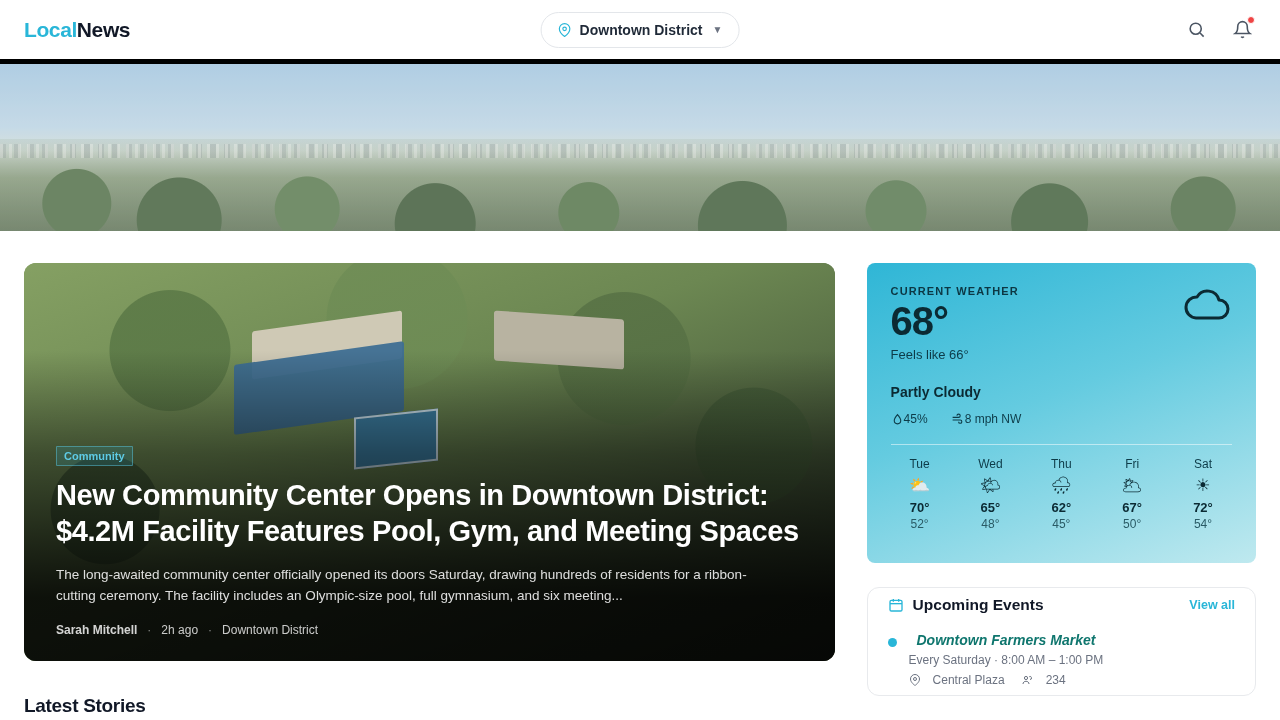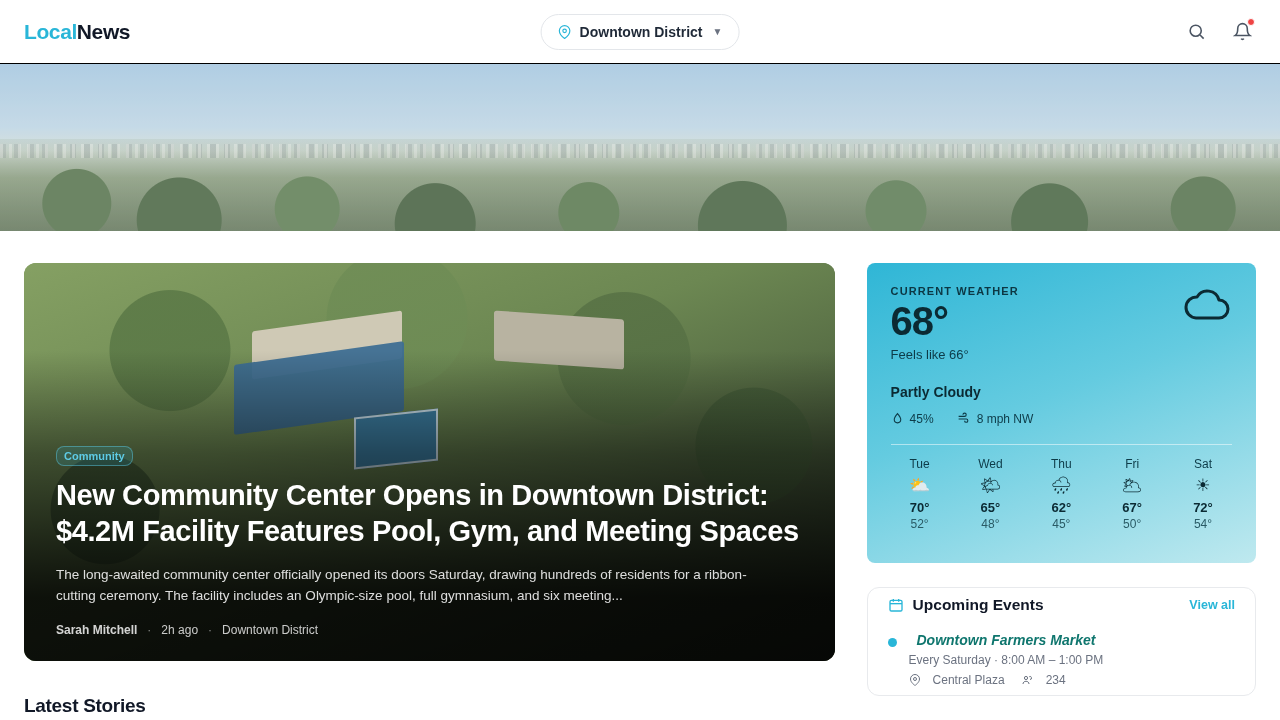--- a/index.html
+++ b/index.html
@@ -8,21 +8,21 @@
     font-family: "Liberation Sans", sans-serif;
     background: #ffffff;
     overflow: hidden;
     color: #111827;
   }
 
   
   .header {
     height: 64px;
     background: #ffffff;
-    border-bottom: 1px solid #000000;
+    border-bottom: 5px solid #000000;
     display: flex;
     align-items: center;
     padding: 0 24px;
     position: relative;
   }
   .logo {
     font-size: 21px;
     font-weight: bold;
     letter-spacing: -0.4px;
     white-space: nowrap;
@@ -180,21 +180,21 @@
     position: absolute;
     left: 32px; right: 32px; bottom: 24px;
   }
   .tag {
     display: inline-block;
     font-size: 11px;
     font-weight: 600;
     color: #5ecbe6;
     background: rgba(41,182,216,0.16);
     border: 1px solid rgba(94,203,230,0.45);
-    border-radius: 8px;
+    border-radius: 1px;
     padding: 3px 7px;
     margin-bottom: 12px;
   }
   .feature h1 {
     color: #fff;
     font-size: 29px;
     line-height: 1.24;
     font-weight: bold;
     letter-spacing: -0.4px;
     margin-bottom: 14px;
@@ -257,21 +257,21 @@
     margin-top: 22px;
   }
   .wx-meta {
     display: flex;
     gap: 22px;
     margin-top: 12px;
     font-size: 12px;
     color: #0d3b48;
     align-items: center;
   }
-  .wx-meta span { display: flex; gap: 6px; }
+  .wx-meta span { display: flex; align-items: center; }
   .cloud-icon {
     position: absolute;
     right: 22px; top: 24px;
   }
   .wx-divider {
     height: 1px;
     background: rgba(255,255,255,0.5);
     margin: 18px 0 12px 0;
   }
   .forecast {

